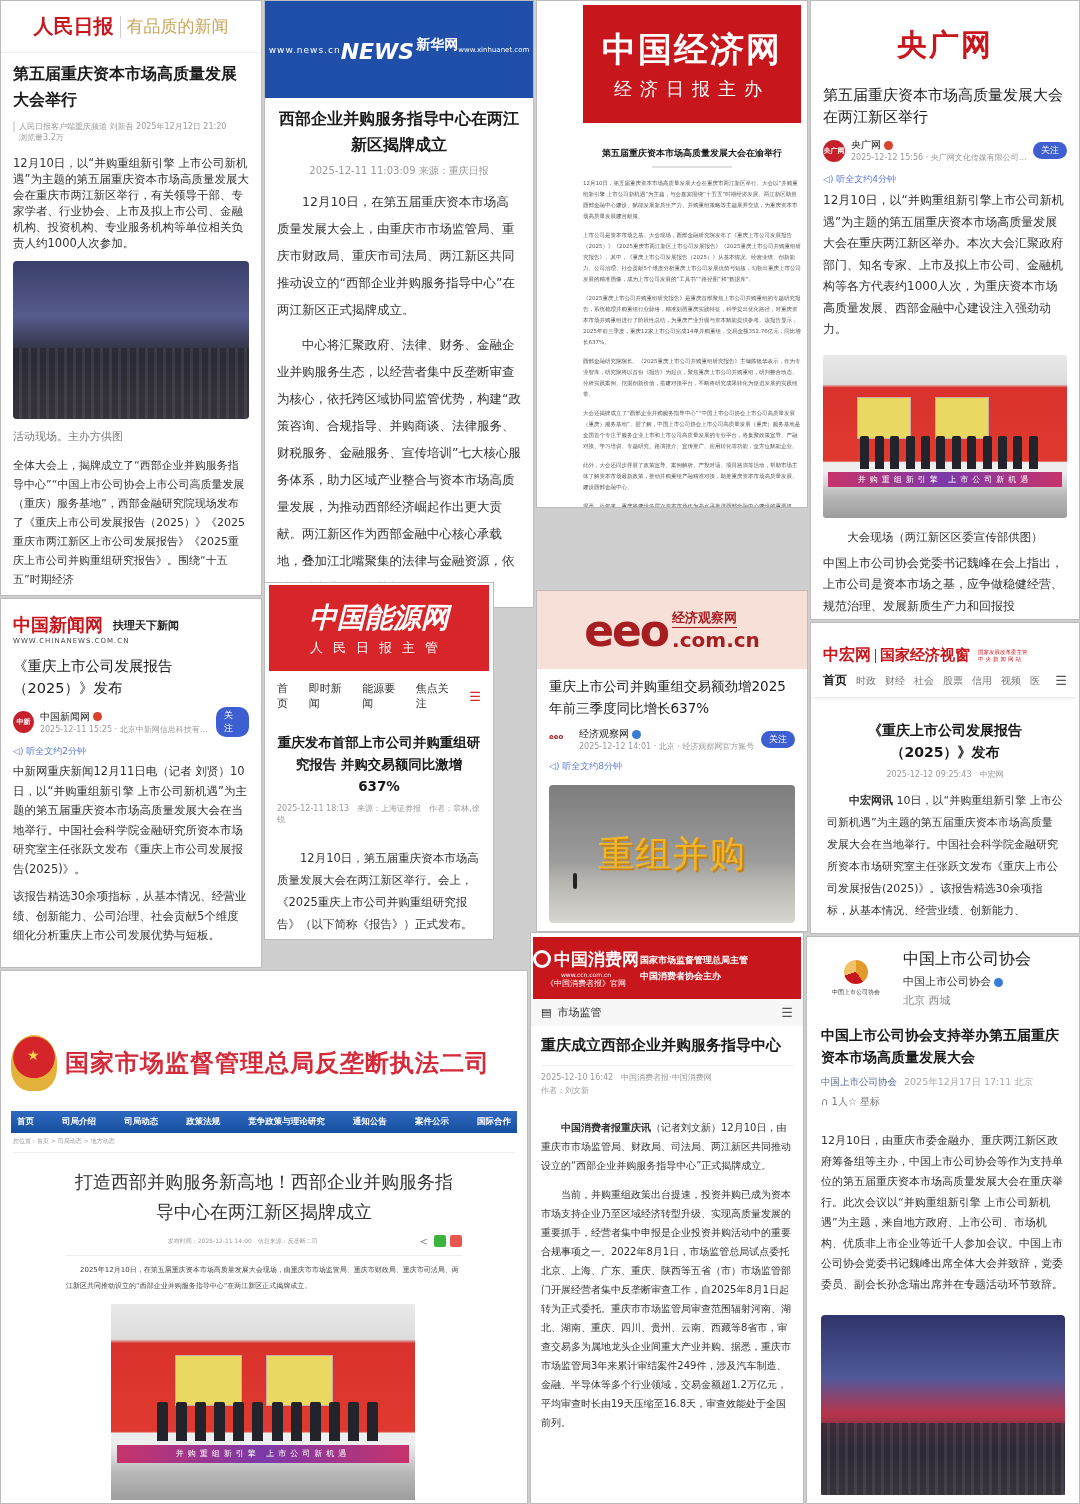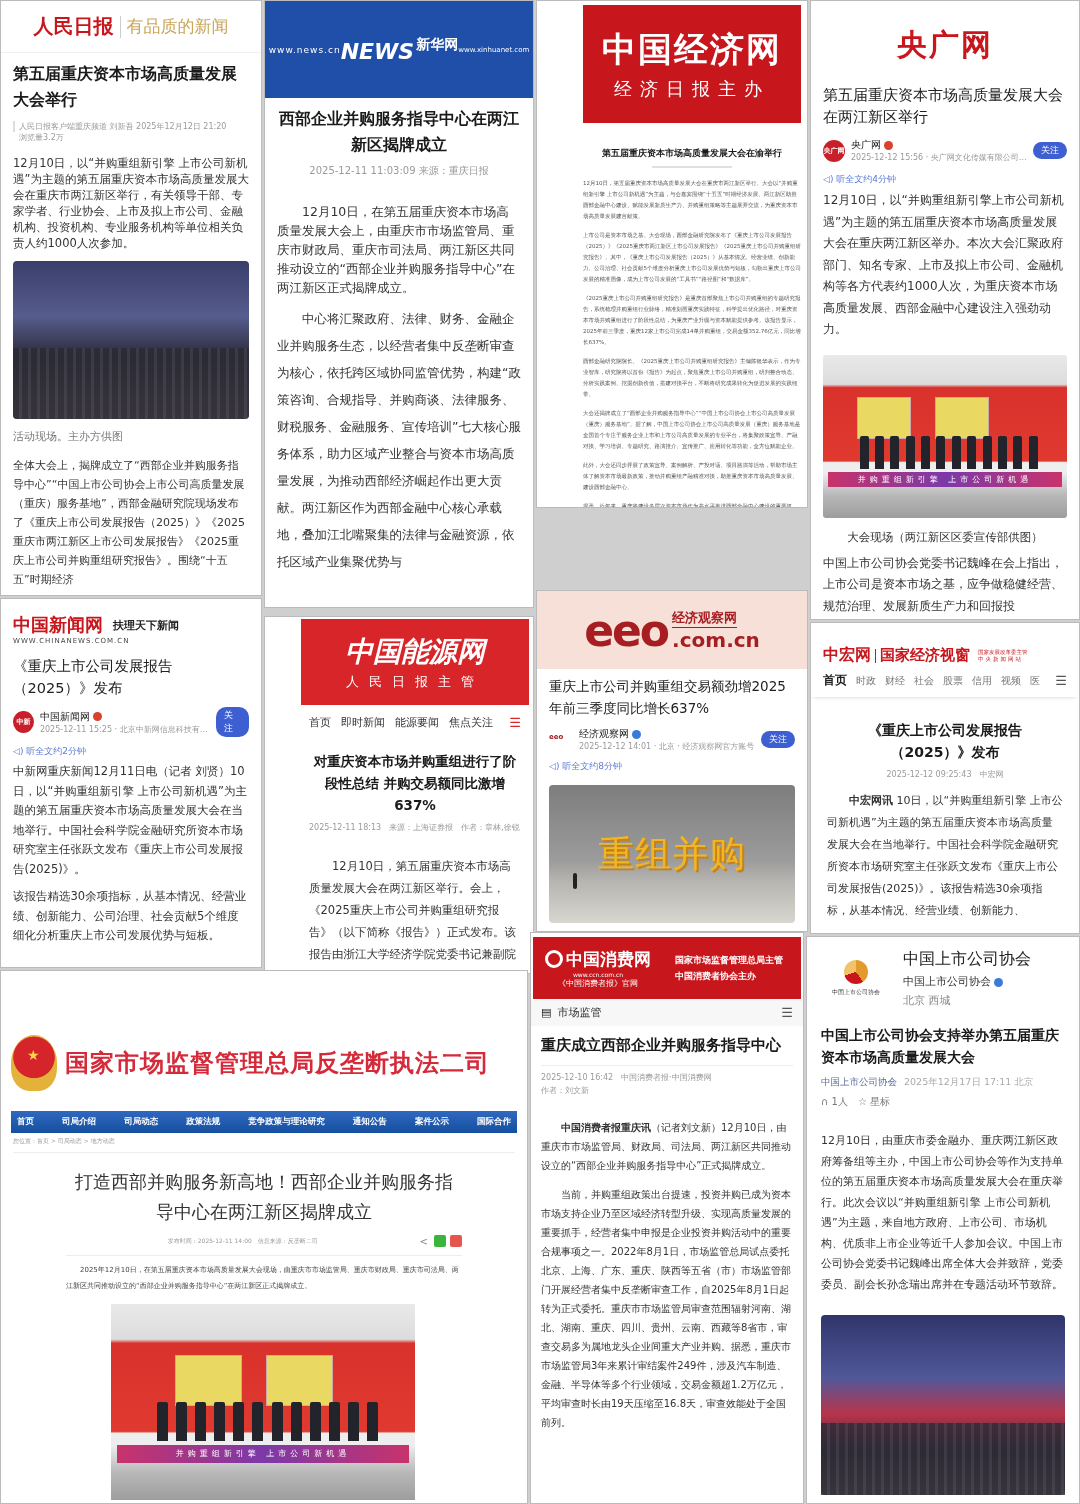--- a/index.html
+++ b/index.html
@@ -51,21 +51,21 @@
     <div style="font-size:9px;letter-spacing:1px;">www.news.cn</div>
     <div style="display:flex;align-items:flex-end;gap:2px;">
       <span style="font-size:22px;font-weight:bold;font-style:italic;">NEWS</span>
       <span style="font-size:14px;font-weight:bold;margin-bottom:10px;">新华网</span>
     </div>
     <div style="font-size:7px;">www.xinhuanet.com</div>
   </div>
   <div class="pad">
     <div class="h" style="font-size:16px;line-height:26px;text-align:center;margin-top:8px;">西部企业并购服务指导中心在两江新区揭牌成立</div>
     <div class="meta" style="text-align:center;font-size:10px;margin-top:6px;">2025-12-11 11:03:09 来源：重庆日报</div>
-    <div class="body" style="font-size:12.5px;line-height:19px;text-indent:2em;margin-top:24px;">12月10日，在第五届重庆资本市场高质量发展大会上，由重庆市市场监管局、重庆市财政局、重庆市司法局、两江新区共同推动设立的“西部企业并购服务指导中心”在两江新区正式揭牌成立。</div>
+    <div class="body" style="font-size:12.5px;line-height:27px;text-indent:2em;margin-top:10px;">12月10日，在第五届重庆资本市场高质量发展大会上，由重庆市市场监管局、重庆市财政局、重庆市司法局、两江新区共同推动设立的“西部企业并购服务指导中心”在两江新区正式揭牌成立。</div>
     <div class="body" style="font-size:12.5px;line-height:27px;text-indent:2em;margin-top:8px;">中心将汇聚政府、法律、财务、金融企业并购服务生态，以经营者集中反垄断审查为核心，依托跨区域协同监管优势，构建“政策咨询、合规指导、并购商谈、法律服务、财税服务、金融服务、宣传培训”七大核心服务体系，助力区域产业整合与资本市场高质量发展，为推动西部经济崛起作出更大贡献。两江新区作为西部金融中心核心承载地，叠加江北嘴聚集的法律与金融资源，依托区域产业集聚优势与</div>
   </div>
 </div>
 
 <div class="tile" style="left:536px;top:0;width:272px;height:508px;padding-left:40px;">
   <div style="margin:4px 6px 0;height:118px;background:#c8161d;display:flex;flex-direction:column;align-items:center;justify-content:center;color:#fff;">
     <div style="font-size:34px;font-weight:bold;letter-spacing:2px;">中国经济网</div>
     <div style="font-size:18px;letter-spacing:8px;margin-top:4px;">经济日报主办</div>
   </div>
   <div style="padding:0 6px;">
@@ -138,34 +138,34 @@
         <div class="meta" style="white-space:nowrap;overflow:hidden;text-overflow:ellipsis;max-width:170px;">2025-12-11 15:25 · 北京中新网信息科技有限…</div>
       </div>
       <span class="follow">关注</span>
     </div>
     <div class="listen" style="margin-top:8px;"><span>◁)</span> <span>听全文约2分钟</span></div>
     <div class="body" style="font-size:11.5px;line-height:19.5px;margin-top:4px;">中新网重庆新闻12月11日电（记者 刘贤）10日，以“并购重组新引擎 上市公司新机遇”为主题的第五届重庆资本市场高质量发展大会在当地举行。中国社会科学院金融研究所资本市场研究室主任张跃文发布《重庆上市公司发展报告(2025)》。</div>
     <div class="body" style="font-size:11.5px;line-height:19.5px;margin-top:8px;">该报告精选30余项指标，从基本情况、经营业绩、创新能力、公司治理、社会贡献5个维度细化分析重庆上市公司发展优势与短板。</div>
   </div>
 </div>
 
-<div class="tile" style="left:264px;top:616px;width:270px;height:358px;padding-left:32px;">
+<div class="tile" style="left:264px;top:582px;width:230px;height:358px;">
   <div style="margin:2px 4px 0;height:86px;background:#d7252a;display:flex;flex-direction:column;align-items:center;justify-content:center;color:#fff;">
     <div style="font-family:'DejaVu Serif',serif;font-size:28px;font-weight:bold;font-style:italic;">中国能源网</div>
     <div style="font-size:13px;letter-spacing:10px;margin-top:2px;">人民日报主管</div>
   </div>
   <div class="pad">
     <div class="navbar" style="margin-top:10px;">
       <span>首页</span>
       <span>即时新闻</span>
       <span>能源要闻</span>
       <span>焦点关注</span>
       <span class="menu-icon" style="color:#d7252a;">☰</span>
     </div>
-    <div class="h" style="font-size:13.5px;line-height:22px;text-align:center;margin-top:20px;">对重庆资本市场并购重组进行了阶段性总结 并购交易额同比激增637%</div>
+    <div class="h" style="font-size:13.5px;line-height:22px;text-align:center;margin-top:20px;">重庆发布首部上市公司并购重组研究报告 并购交易额同比激增637%</div>
     <div class="meta" style="margin-top:6px;">2025-12-11 18:13　来源：上海证券报　作者：章林,徐锐</div>
     <div class="body" style="font-size:11.5px;line-height:22px;text-indent:2em;margin-top:22px;">12月10日，第五届重庆资本市场高质量发展大会在两江新区举行。会上，《2025重庆上市公司并购重组研究报告》（以下简称《报告》）正式发布。该报告由浙江大学经济学院党委书记兼副院长、金融研究院执行院长，西部金融研究院学术委员王义中牵头</div>
   </div>
 </div>
 
 <div class="tile" style="left:536px;top:590px;width:272px;height:342px;">
   <div style="height:78px;background:#f6e0d8;display:flex;align-items:center;justify-content:center;gap:4px;">
     <span style="font-size:44px;font-weight:bold;color:#a61e22;letter-spacing:-2px;">eeo</span>
     <div style="display:flex;flex-direction:column;align-items:flex-start;">
       <span style="font-family:'DejaVu Serif',serif;font-size:13px;font-weight:bold;color:#a61e22;border-bottom:1px solid #a61e22;">经济观察网</span>
@@ -261,21 +261,21 @@
         <span></span>
         <span></span>
         <span></span>
         <span></span>
       </div>
     <div class="banner">并购重组新引擎 上市公司新机遇</div>
   </div>
 </div>
 
 <div class="tile" style="left:530px;top:932px;width:274px;height:572px;">
-  <div style="margin:4px 2px 0;height:62px;background:#c8161d;display:flex;align-items:center;padding:0 12px;gap:24px;color:#fff;">
+  <div style="margin:4px 2px 0;height:62px;background:#c8161d;display:flex;align-items:center;padding:0 0;gap:1px;color:#fff;">
     <div style="display:flex;flex-direction:column;align-items:center;">
       <div style="display:flex;align-items:center;gap:3px;">
         <span style="width:18px;height:18px;border:3px solid #fff;border-radius:50%;"></span>
         <span style="font-family:'DejaVu Serif',serif;font-size:17px;font-weight:bold;">中国消费网</span>
       </div>
       <span style="font-size:6px;">www.ccn.com.cn</span>
       <span style="font-size:8px;">《中国消费者报》官网</span>
     </div>
     <div style="display:flex;flex-direction:column;font-size:9px;font-weight:bold;line-height:16px;">
       <span>国家市场监督管理总局主管</span>
@@ -309,21 +309,21 @@
       <div style="font-size:11px;color:#333;margin-top:4px;"><span>中国上市公司协会</span><span class="verified blue"></span></div>
       <div style="font-size:11px;color:#888;margin-top:4px;">北京 西城</div>
     </div>
   </div>
   <div class="pad" style="padding:0 14px;">
     <div class="h" style="font-size:14px;line-height:22px;margin-top:16px;">中国上市公司协会支持举办第五届重庆资本市场高质量发展大会</div>
     <div style="font-size:9.5px;margin-top:8px;">
       <span style="color:#5a6c9a;">中国上市公司协会</span>
       <span style="color:#aaa;margin-left:4px;">2025年12月17日 17:11 北京</span>
     </div>
-    <div style="font-size:10px;color:#777;margin-top:6px;display:flex;gap:10px;">
+    <div style="font-size:10px;color:#777;margin-top:6px;display:flex;">
       <span><span>∩</span> <span>1人</span></span>
       <span><span>☆</span> <span>星标</span></span>
     </div>
     <div class="body" style="font-size:11px;line-height:20.5px;margin-top:22px;">12月10日，由重庆市委金融办、重庆两江新区政府筹备组等主办，中国上市公司协会等作为支持单位的第五届重庆资本市场高质量发展大会在重庆举行。此次会议以“并购重组新引擎 上市公司新机遇”为主题，来自地方政府、上市公司、市场机构、优质非上市企业等近千人参加会议。中国上市公司协会党委书记魏峰出席全体大会并致辞，党委委员、副会长孙念瑞出席并在专题活动环节致辞。</div>
     <div class="photo" style="height:180px;margin-top:20px;background:linear-gradient(180deg,#2f356a 0%,#51589a 35%,#b8344a 55%,#3a2a40 75%,#6a5a5a 100%);">
       <div style="position:absolute;left:0;right:0;bottom:0;height:40%;background:repeating-linear-gradient(90deg,#2a2a33 0 6px,#3d3d4a 6px 9px);opacity:.8;"></div>
     </div>
   </div>
 </div>
 

